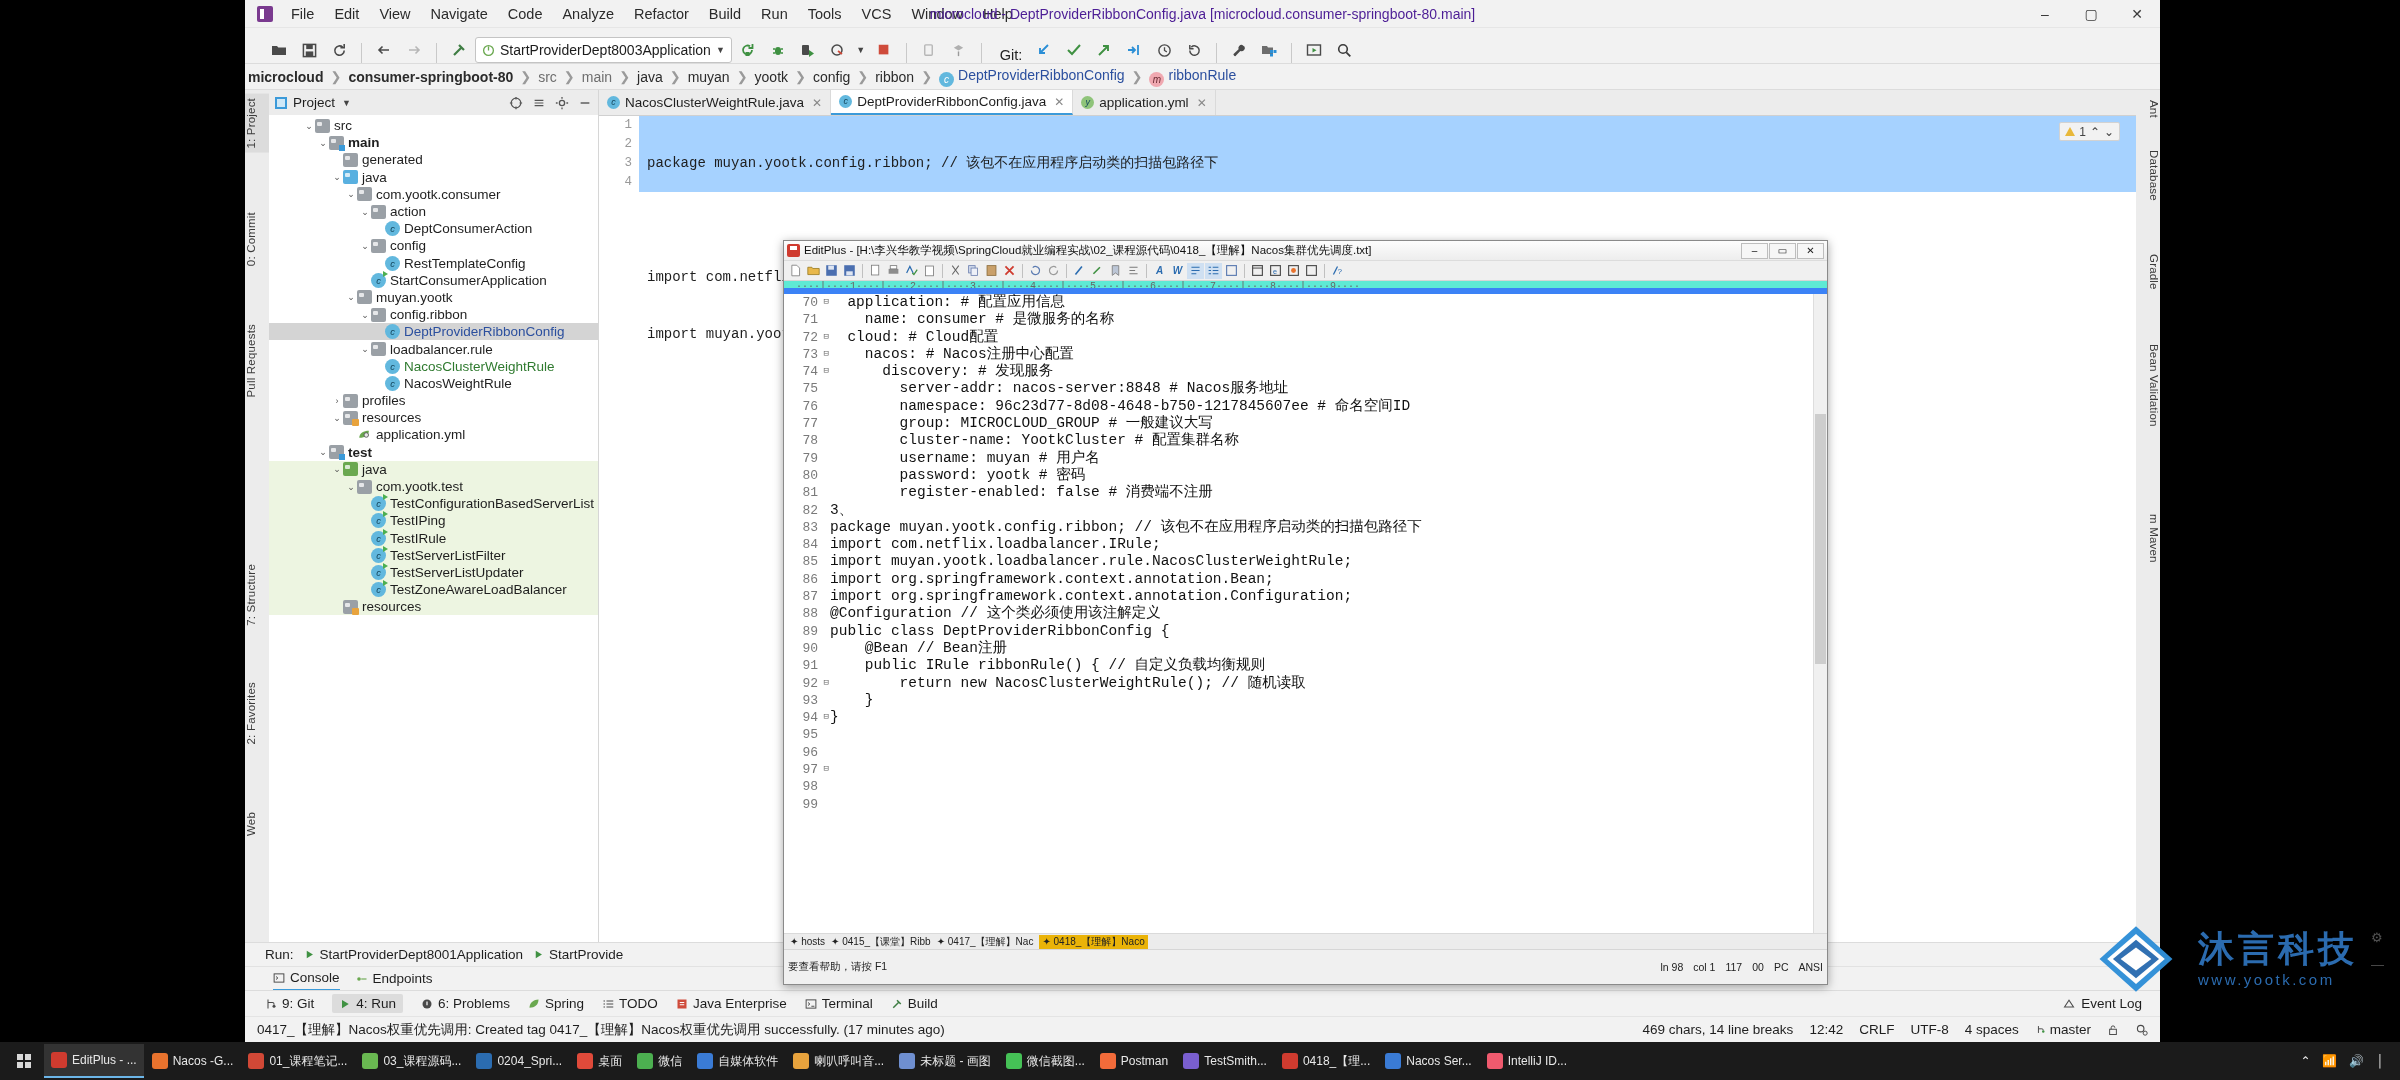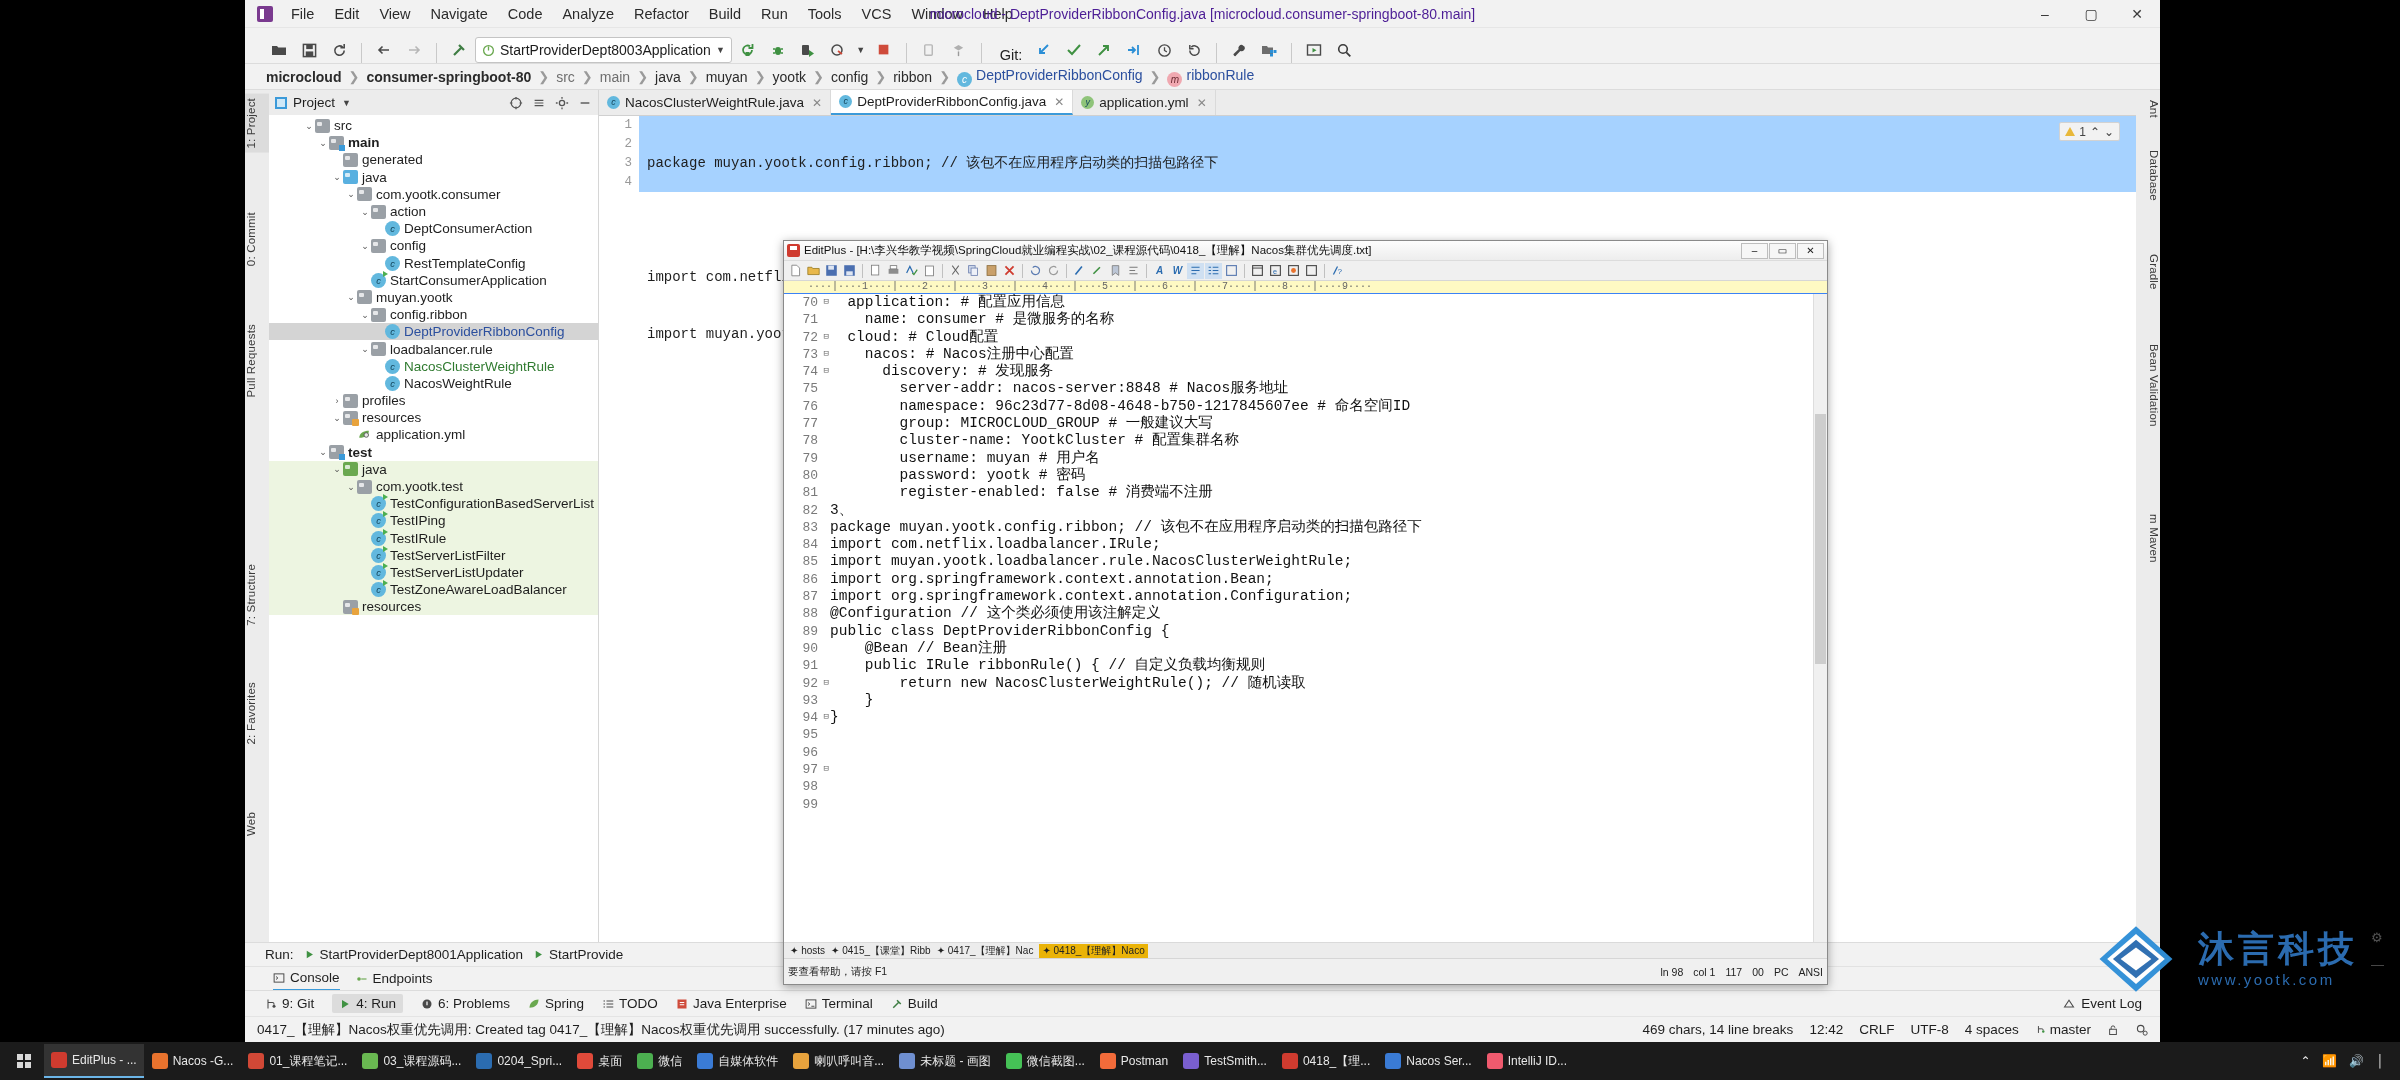--- a/index.html
+++ b/index.html
@@ -30,21 +30,21 @@
              gap:2px; border-bottom:1px solid #dcdcdc; }
   .tb { width:28px; height:26px; display:flex; align-items:center; justify-content:center; border-radius:3px; }
   .tb svg { display:block; }
   .tb-sep { width:1px; height:20px; background:#c9c9c9; margin:0 6px; }
   .runcfg { height:26px; min-width:215px; background:#fff; border:1px solid #c4c4c4; border-radius:3px;
             display:flex; align-items:center; padding:0 6px; gap:5px; font-size:14px; color:#1c1c1c; }
   .runcfg .caret { margin-left:auto; font-size:9px; color:#444; }
   .git-label { font-size:14.5px; color:#222; margin:0 6px 0 10px; }
 
   
-  .crumbs { height:26px; background:#f2f2f2; display:flex; align-items:center; padding-left:18px;
+  .crumbs { height:26px; background:#f2f2f2; display:flex; align-items:center; 
             font-size:14px; color:#2b2b2b; border-bottom:1px solid #dcdcdc; }
   .crumbs .c { padding:0 3px; white-space:nowrap; }
   .crumbs .c.bold { font-weight:bold; }
   .crumbs .c.dim { color:#6e6e6e; }
   .crumbs .sep { color:#9a9a9a; padding:0 4px; font-size:13px; }
   .cicon { display:inline-block; width:15px; height:15px; border-radius:50%; color:#fff;
            font-size:10px; line-height:15px; text-align:center; vertical-align:-3px; margin-right:4px; font-style:italic;}
   .cicon.c-cls { background:#62b8de; }
   .cicon.c-mth { background:#f0a8b0; color:#6b2b33; }
   .crumb-blue { color:#2b4f9e; }
@@ -126,33 +126,33 @@
                   display:flex;align-items:center;justify-content:center;font-size:10px;color:#222;}
   .ep-menu { height:18px; display:flex; align-items:center; gap:0; font-size:11.5px; padding-left:2px;
              background:#f0f0f0; }
   .ep-menu .m { padding:1px 6px; color:#111; }
   .ep-menu .mi-ico { width:16px;height:14px;margin-right:2px;border:1px solid #9a9a9a;background:#fff;
                      display:inline-block; }
   .ep-tools { height:20px; background:#f0f0f0; display:flex; align-items:center; gap:1px; padding-left:3px;
               border-bottom:1px solid #d6d6d6; }
   .eptb { width:17px; height:16px; display:flex; align-items:center; justify-content:center; font-size:10px; }
   .eptb-sep { width:1px;height:14px;background:#c0c0c0;margin:0 3px; }
-  .ep-ruler { height:13px; background:#fef9c3; font-family:"Liberation Mono",monospace; font-size:10px;
-              color:#666; padding-left:24px; overflow:hidden; white-space:pre; border-bottom:1px solid #3b82f6;}
+  .ep-ruler { height:13px; background:#5eead4; font-family:"Liberation Mono",monospace; font-size:10px;
+              color:#666; padding-left:12px; overflow:hidden; white-space:pre; border-bottom:6px solid #3b82f6;}
   .ep-body { flex:1; background:#fff; position:relative; overflow:hidden; display:flex; }
   .ep-gutter { width:38px; flex:none; text-align:right; padding-right:4px; color:#7a7a7a;
                font-family:"Liberation Mono",monospace; font-size:13px; }
   .ep-gutter div { height:17.3px; line-height:17.3px; position:relative; }
   .ep-gutter .fm:after{ content:"⊟"; position:absolute; right:-11px; font-size:9px; color:#666; }
   .ep-code { flex:1; font-family:"Liberation Mono",monospace; font-size:14.5px; line-height:17.3px;
              white-space:pre; color:#111; padding-left:8px; }
   .ep-scroll { position:absolute; right:0; top:0; width:14px; height:100%; background:#f0f0f0;
                border-left:1px solid #ddd; }
   .ep-thumb { position:absolute; left:1px; top:120px; width:11px; height:250px; background:#cdcdcd; }
-  .ep-status { height:26px; background:#f0f0f0; border-top:1px solid #d6d6d6; display:flex;
+  .ep-status { height:35px; background:#f0f0f0; border-top:1px solid #d6d6d6; display:flex;
                align-items:center; font-size:10.5px; color:#222; padding:0 4px; gap:10px; }
   .ep-status .grow { flex:1; }
   .ep-tabsbar { height:16px; background:#ececec; display:flex; align-items:center; font-size:10px;
                 color:#222; gap:6px; padding-left:6px; border-top:1px solid #dadada; }
 
   
   .wm { position:absolute; right:42px; bottom:82px; display:flex; align-items:center; gap:14px; opacity:.97; }
   .wm-txt { display:flex; flex-direction:column; }
   .wm-cn { font-size:36px; color:#2d6fb5; font-weight:bold; letter-spacing:4px; line-height:1; }
   .wm-en { font-size:15px; color:#2d6fb5; letter-spacing:2.5px; margin-top:4px; }

